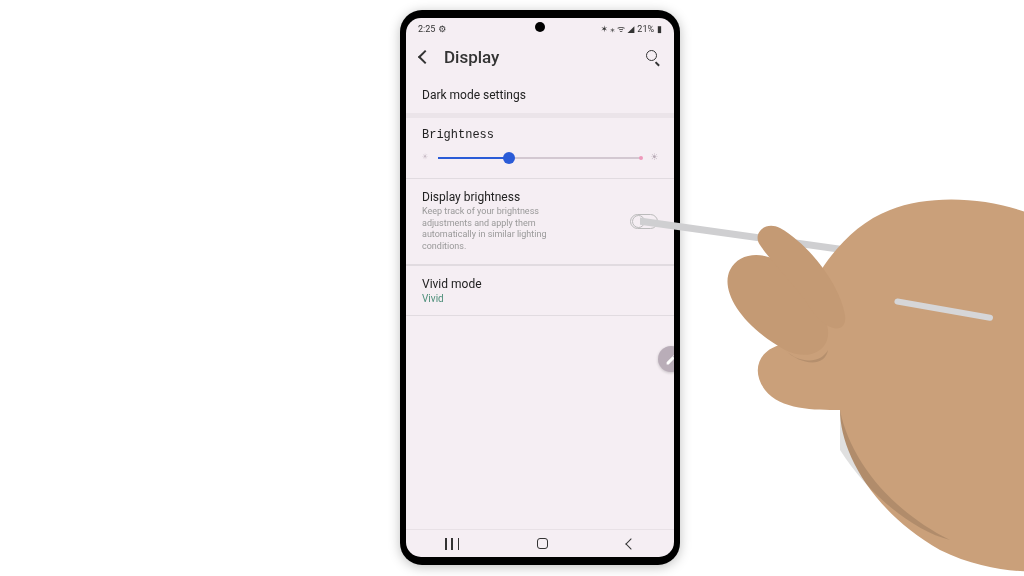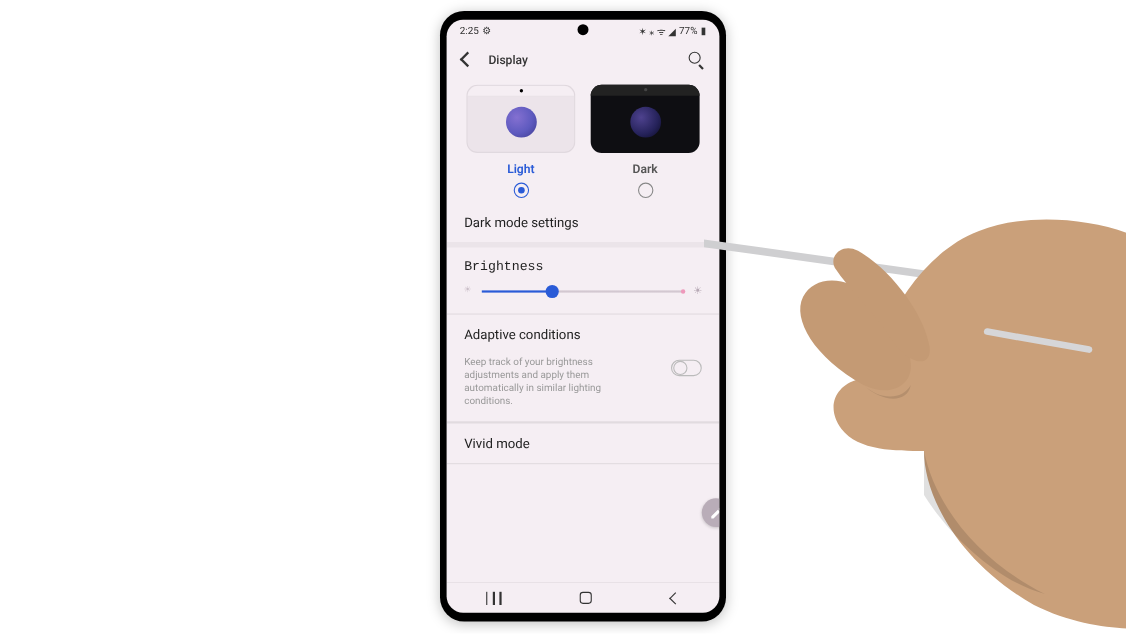--- a/index.html
+++ b/index.html
@@ -8,21 +8,21 @@
     height: 576px;
     background: #fff;
     font-family: -apple-system, BlinkMacSystemFont, "Segoe UI", Roboto, sans-serif;
     position: relative;
     overflow: hidden;
   }
   .phone {
     position: absolute;
     left: 400px;
     top: 10px;
-    width: 260px;
+    width: 280px;
     height: 555px;
     background: #000;
     border-radius: 22px;
     padding: 8px 6px;
     box-shadow: 0 2px 12px rgba(0,0,0,0.25);
   }
   .screen {
     width: 100%;
     height: 100%;
     background: #f5eef3;
@@ -57,21 +57,21 @@
     align-items: center;
     padding: 10px 14px;
   }
   .back-icon {
     width: 10px; height: 10px;
     border-left: 2px solid #333;
     border-bottom: 2px solid #333;
     transform: rotate(45deg);
     margin-right: 14px;
   }
-  .header-title { font-size: 11px; color: #333; flex: 1; font-weight: 500; }
+  .header-title { font-size: 17px; color: #333; flex: 1; font-weight: 500; }
   .search-icon {
     width: 14px; height: 14px;
     position: relative;
   }
   .search-icon::before {
     content:""; position:absolute; width:9px; height:9px;
     border:1.5px solid #333; border-radius:50%;
   }
   .search-icon::after {
     content:""; position:absolute; width:5px; height:1.5px;
@@ -119,21 +119,21 @@
   .radio.sel::after{
     content:""; position:absolute; inset:3px; border-radius:50%;
     background:#2a5bd7;
   }
   .divider { height:1px; background: rgba(0,0,0,0.08); margin: 0; }
   .divider.thick { height:5px; background: rgba(0,0,0,0.04); }
   .item {
     padding: 11px 16px;
   }
   .item-title { font-size:12px; color:#222; }
-  .item-sub   { font-size:9px; color:#999; margin-top:14px; line-height:1.3; max-width: 160px;}
+  .item-sub   { font-size:9px; color:#999; margin-top:2px; line-height:1.3; max-width: 160px;}
   .item-row { display:flex; align-items:center; }
   .item-row .txt { flex:1; }
   .toggle {
     width:28px; height:15px; border-radius:10px;
     border:1.5px solid #bbb; position:relative; background:transparent;
   }
   .toggle::after{
     content:""; position:absolute; left:1px; top:0.5px;
     width:11px; height:11px; border-radius:50%;
     border:1.5px solid #bbb; background:#f5eef3;
@@ -195,53 +195,33 @@
   <div class="screen">
     <div class="camera"></div>
 
     <div class="status-bar">
       <div class="status-left">
         <span>2:25</span>
         <span>⚙</span>
       </div>
       <div class="status-right">
         <span>✶ ⁎ ᯤ ◢</span>
-        <span>77%</span>
+        <span>21%</span>
         <span>▮</span>
       </div>
     </div>
 
     <div class="header">
       <div class="back-icon"></div>
       <div class="header-title">Display</div>
       <div class="search-icon"></div>
     </div>
 
     <div class="content">
 
-      <div class="theme-row">
-        <div class="theme-option">
-          <div class="theme-thumb light">
-            <div class="thumb-bar"></div>
-              <div class="thumb-pip"></div>
-            <div class="thumb-ball"></div>
-          </div>
-          <div class="theme-label sel">Light</div>
-          <div class="radio sel"></div>
-        </div>
-        <div class="theme-option">
-          <div class="theme-thumb dark">
-            <div class="thumb-bar"></div>
-              <div class="thumb-pip"></div>
-            <div class="thumb-ball"></div>
-          </div>
-          <div class="theme-label un">Dark</div>
-          <div class="radio"></div>
-        </div>
-      </div>
 
       <div class="item">
         <div class="item-title">Dark mode settings</div>
       </div>
 
       <div class="divider thick"></div>
 
       <div class="brightness" style="position:relative;font-family:Liberation Mono, monospace;">
         <div class="item-title">Brightness</div>
         <div class="slider-wrap">
@@ -256,33 +236,34 @@
           <svg viewBox="0 0 24 24">
             <path fill="#fff" d="M3 17.25V21h3.75L17.81 9.94l-3.75-3.75L3 17.25zM20.71 7.04a1 1 0 0 0 0-1.41l-2.34-2.34a1 1 0 0 0-1.41 0l-1.83 1.83 3.75 3.75 1.83-1.83z"></path>
           </svg>
         </div>
       </div>
 
       <div class="divider"></div>
 
       <div class="item item-row">
         <div class="txt">
-          <div class="item-title">Adaptive conditions</div>
+          <div class="item-title">Display brightness</div>
           <div class="item-sub">Keep track of your brightness adjustments and apply them automatically in similar lighting conditions.</div>
         </div>
         <div class="toggle"></div>
       </div>
 
       <div class="divider"></div>
 
 
       <div class="divider"></div>
 
       <div class="item">
         <div class="item-title">Vivid mode</div>
+        <div class="value-sub">Vivid</div>
       </div>
 
       <div class="divider"></div>
 
 
     </div>
 
     <div class="nav-bar">
       <div class="nav-recent">
           <span></span>

